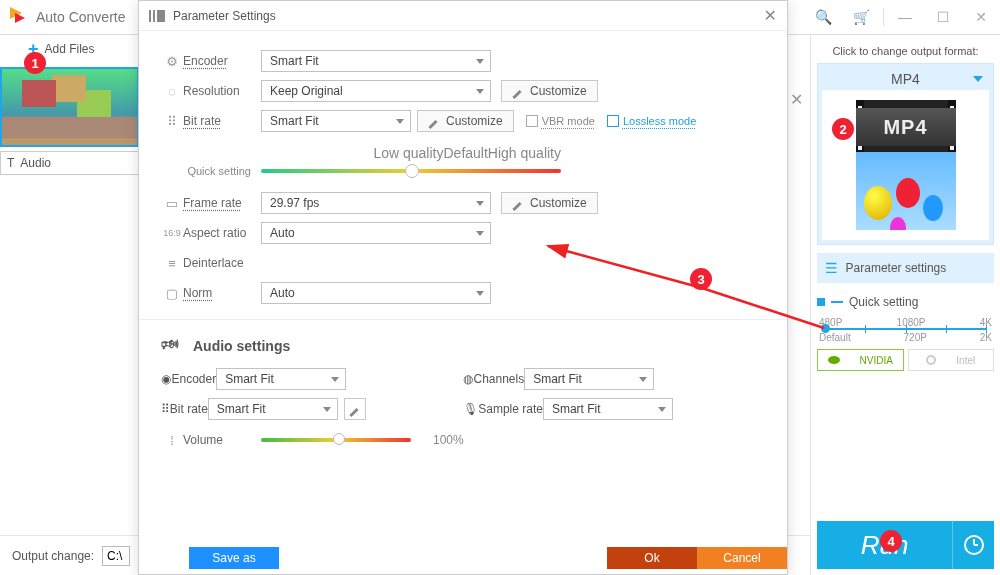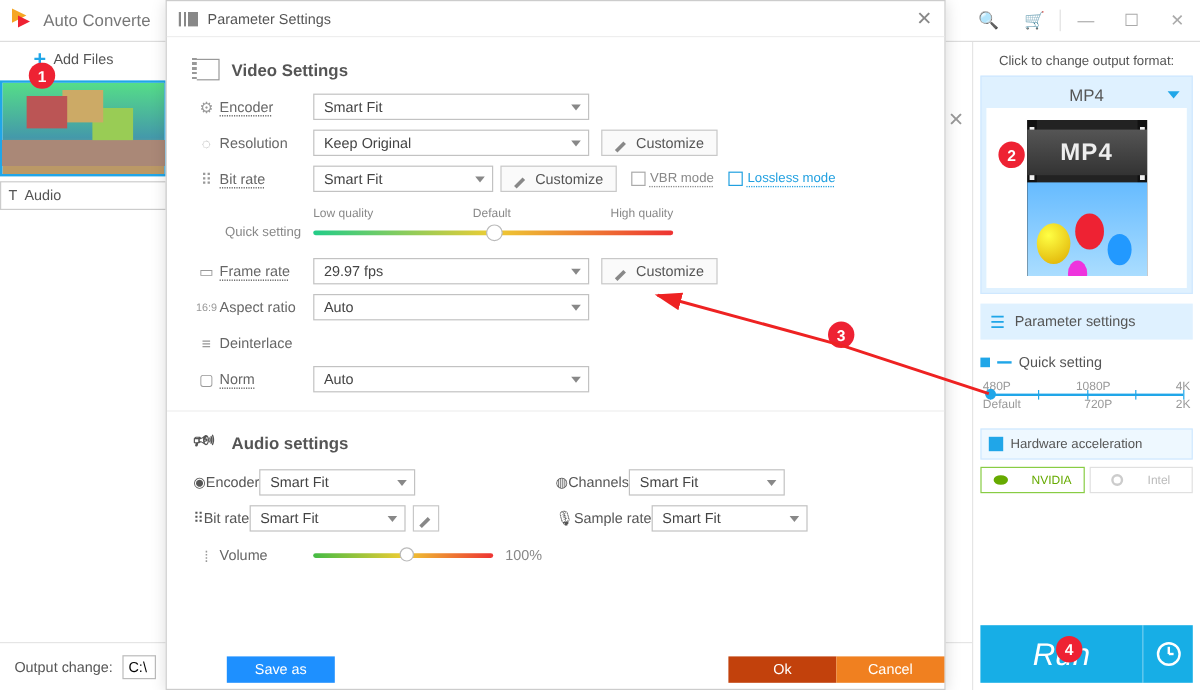--- a/index.html
+++ b/index.html
@@ -105,29 +105,29 @@
   .pencil { width:12px; height:12px; position:relative; }
   .pencil::before { content:""; position:absolute; left:0; top:8px; width:10px; height:3px; background:#888; transform:rotate(-45deg); }
   .chk { width:12px; height:12px; border:1px solid #aaa; display:inline-block; margin-right:4px; vertical-align:middle; }
   .opt { font-size:11px; color:#888; text-decoration:underline dotted; text-underline-offset:3px; margin-left:12px; display:flex; align-items:center; }
   .lossless{ color:#21a0e0;}
 
   .quality-row { display:flex; align-items:center; margin:4px 0 10px; }
   .ql-label { width:100px; text-align:right; font-size:11px; color:#888; padding-right:10px; }
   .ql-track { flex:0 0 300px; height:4px; background:linear-gradient(90deg,#2c8,#ec3,#e33); border-radius:2px; position:relative; }
   .ql-thumb { position:absolute; top:-5px; width:14px; height:14px; border-radius:50%; background:#fff; border:1px solid #bbb; left:48%; }
-  .ql-marks { display:flex; justify-content:space-between; font-size:10px; color:#888; margin:12px 0 2px 100px; width:300px; }
+  .ql-marks { display:flex; justify-content:flex-end; font-size:14px; color:#888; margin:12px 0 2px 100px; width:300px; }
 
   hr.sep { border:none; border-top:1px solid #eee; margin:14px -22px; }
 
   .arow { display:flex; align-items:center; gap:0; }
   .arow .half { display:flex; align-items:center; width:50%; }
   .vol-track { width:150px; height:4px; background:linear-gradient(90deg,#4b4,#ec3,#e33); border-radius:2px; position:relative; }
   .vol-thumb { position:absolute; top:-5px; width:12px; height:12px; border-radius:50%; background:#fff; border:1px solid #bbb; left:48%; }
-  .vol-val { margin-left:10px; font-size:12px; color:#888; }
+  .vol-val { margin-left:22px; font-size:12px; color:#888; }
   .mini-pencil { width:22px; height:22px; border:1px solid #c8c8c8; margin-left:6px; display:flex; align-items:center; justify-content:center; cursor:pointer; }
 
   
   .arrow-svg { position:absolute; z-index:60; left:0; top:0; width:1000px; height:575px; pointer-events:none; }
 
   
   .ghost-close { position:absolute; left:790px; top:90px; color:#999; font-size:16px; z-index:4; }
 
   .blue-strip { position:absolute; left:780px; top:170px; width:6px; height:24px; background:#1e90ff; z-index:4; }
 </style>
@@ -204,24 +204,20 @@
           <div class="tick" style="left:100%"></div>
         <div class="thumb-dot" style="left:-4px"></div>
       </div>
       <div class="res-labels">
         <span>Default</span>
         <span>720P</span>
         <span>2K</span>
       </div>
     </div>
 
-    <div class="hw-btn">
-      <span class="chip"></span>
-      <span>Hardware acceleration</span>
-    </div>
     <div class="gpu-row">
       <div class="gpu nvidia">
           <span class="nv-eye"></span>
           <span>NVIDIA</span>
         </div>
       <div class="gpu intel">
           <span class="intel-ring"></span>
           <span>Intel</span>
         </div>
     </div>
@@ -246,24 +242,20 @@
 <div class="blue-strip"></div>
 
 <div class="modal">
   <div class="modal-title">
     <span class="mt-icon"></span>
     <span>Parameter Settings</span>
     <span class="mt-close">✕</span>
   </div>
   <div class="modal-body">
 
-    <div class="sec-head">
-      <span class="sec-icon"></span>
-      <span>Video Settings</span>
-    </div>
 
     <div class="frow">
       <span class="ficon">⚙</span>
       <span class="flabel link">Encoder</span>
       <div class="sel w230">
           <span>Smart Fit</span>
         </div>
     </div>
 
     <div class="frow">

